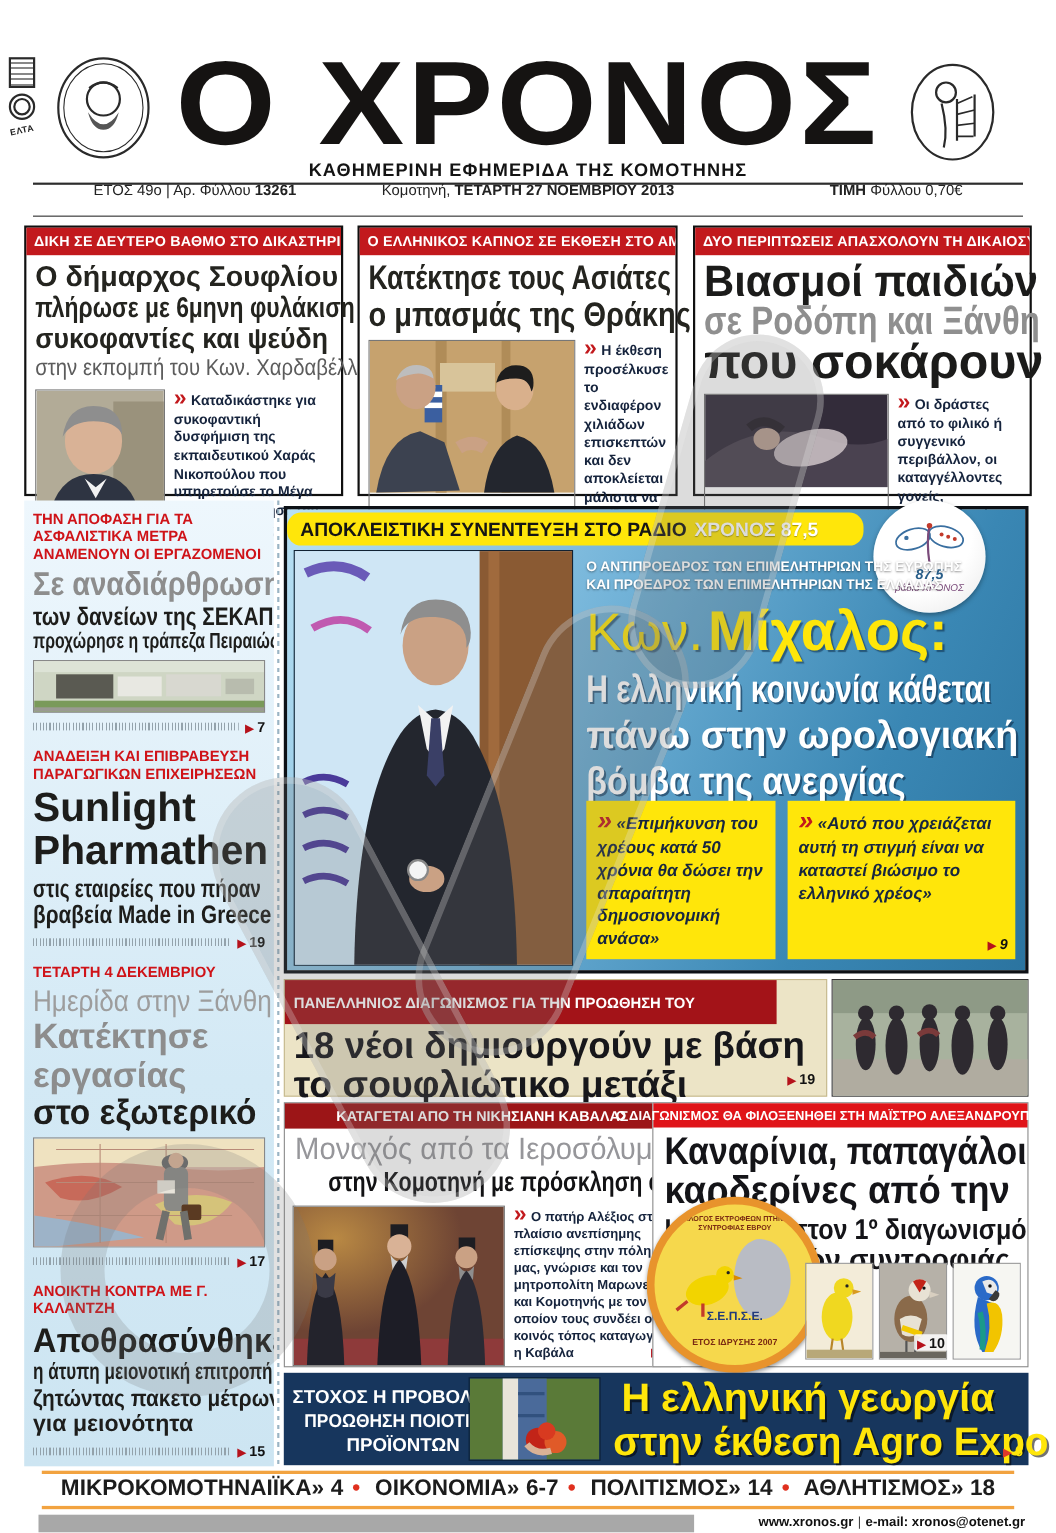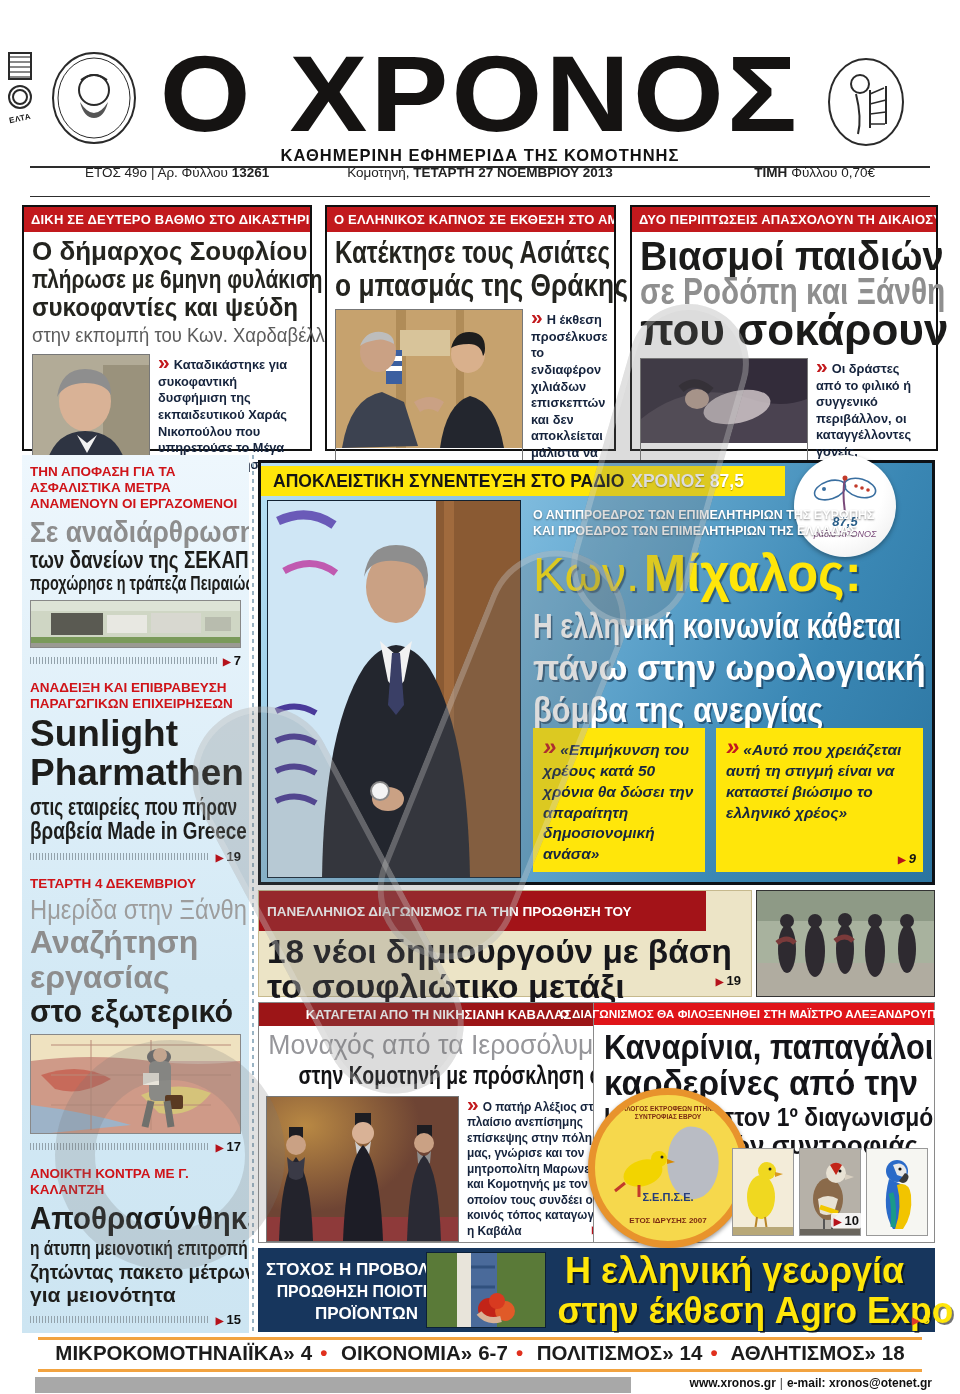--- a/index.html
+++ b/index.html
@@ -66,21 +66,21 @@
      background:linear-gradient(180deg,#eef7fd 0%,#d3e9f5 60%,#cde5f2 100%);overflow:hidden;}
   .skick{color:#cf1318;font-weight:800;font-size:13.5px;line-height:1.18;padding:9px 8px 2px;}
   .sitem{overflow:hidden;}
   .sb-gray{color:#8d8d8d;} .sb-dark{color:#1d1d1b;} .sb-light{color:#9d9d9d;font-weight:400;}
   .sphoto{margin:5px 8px 2px;border:1px solid #888;overflow:hidden;}
 
   
   .feature{position:absolute;left:258px;top:460px;width:677px;height:425px;border:3px solid #0d1116;
      background:linear-gradient(115deg,#b9e1f4 0%,#74b4d9 38%,#3a87b4 75%,#2b74a0 100%);}
   .fkick{position:absolute;left:0;top:3px;width:524px;height:30px;background:#ffe60a;
-     display:flex;align-items:center;gap:7px;padding:0 12px;font-weight:800;font-size:17.5px;white-space:nowrap;}
+     display:flex;align-items:center;gap:7px;padding:0 12px;font-weight:800;font-size:17.5px;white-space:nowrap;border-radius:13px;}
   .fkick .b1{color:#151515;} .fkick .b2{color:#fff;text-shadow:0 1px 1px rgba(0,0,0,.35);}
   .radio-logo{position:absolute;left:533px;top:-8px;width:102px;height:102px;background:
      radial-gradient(circle at 35% 30%,#ffffff 55%,#e7e7e7 100%);border-radius:50%;
      box-shadow:0 2px 5px rgba(0,0,0,.35);display:flex;flex-direction:column;align-items:center;justify-content:center;}
   .radio-logo .freq{font-size:13px;font-weight:700;color:#2a5f8a;font-style:italic;}
   .radio-logo .rname{font-size:9px;color:#7a4a7a;font-style:italic;}
   .fphoto{position:absolute;left:6px;top:37px;width:254px;height:378px;border:1px solid #123;overflow:hidden;}
   .fright{position:absolute;left:272px;top:44px;width:396px;}
   .fkick2{color:#fff;font-weight:800;font-size:12.5px;line-height:1.3;text-shadow:0 1px 2px rgba(0,0,0,.45);}
   .fname{margin-top:8px;line-height:1;}
@@ -345,21 +345,21 @@
             <i class="tri" data-interactable="false"></i>
             <b data-interactable="false">19</b>
           </span>
       </div>
     </div>
 
     <div class="sitem" data-interactable="false">
       <div class="skick" data-interactable="false">ΤΕΤΑΡΤΗ 4 ΔΕΚΕΜΒΡΙΟΥ</div>
       <div style="padding:2px 8px 0;line-height:1.08">
         <span class="cl s88 sb-light" style="font-size:27px" data-interactable="false">Ημερίδα στην Ξάνθη:</span>
-        <span class="cl sb-gray" style="font-size:32px;font-weight:900" data-interactable="false">Αναζήτηση</span>
+        <span class="cl sb-gray" style="font-size:32px;font-weight:900" data-interactable="false">Κατέκτησε</span>
         <span class="cl sb-gray" style="font-size:32px;font-weight:900" data-interactable="false">εργασίας</span>
         <span class="cl s95 sb-dark" style="font-size:32px;font-weight:900" data-interactable="false">στο εξωτερικό</span>
       </div>
       <div class="sphoto" style="height:100px" data-interactable="false">
         <svg width="209" height="100" viewBox="0 0 209 100" preserveAspectRatio="none">
           <rect width="209" height="100" fill="#d9b8a8"></rect>
           <rect width="209" height="26" fill="#efe2c0"></rect>
           <path d="M0 26 q60 -8 120 0 q50 6 89 0 v74 h-209 z" fill="#cf9a88"></path>
           <path d="M10 40 q40 -14 70 4 q-30 18 -56 10 z" fill="#c76a5a"></path>
           <path d="M110 60 q36 -16 70 -2 q-20 26 -52 20 z" fill="#d5c37a"></path>

